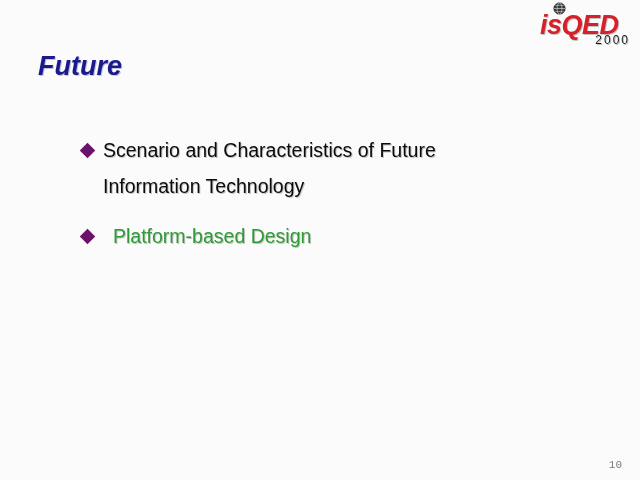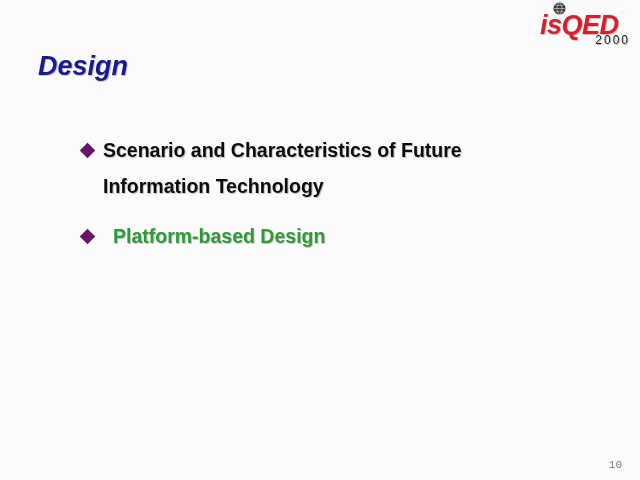--- a/index.html
+++ b/index.html
@@ -89,21 +89,21 @@
     position: absolute;
     left: 80px;
     top: 132px;
     width: 520px;
   }
   .bullet-item {
     position: relative;
     padding-left: 23px;
     margin-bottom: 14px;
     font-family: "Liberation Sans", sans-serif;
-    font-weight: bold;
+    font-weight: normal;
     font-size: 19.5px;
     line-height: 36px;
   }
   .bullet-item:last-child { margin-bottom: 0; }
   .bullet-marker {
     position: absolute;
     left: 2px;
     top: 13px;
     width: 11px;
     height: 11px;
@@ -141,21 +141,21 @@
         <ellipse cx="6.5" cy="6.5" rx="2.4" ry="5.6" fill="none" stroke="#cfcfcf" stroke-width="0.7"></ellipse>
         <line x1="0.9" y1="6.5" x2="12.1" y2="6.5" stroke="#cfcfcf" stroke-width="0.7"></line>
         <line x1="2.2" y1="3.4" x2="10.8" y2="3.4" stroke="#cfcfcf" stroke-width="0.6"></line>
         <line x1="2.2" y1="9.6" x2="10.8" y2="9.6" stroke="#cfcfcf" stroke-width="0.6"></line>
       </svg>
     </span>
     <div id="logo-word">isQED</div>
     <div id="logo-year">2000</div>
   </div>
 
-  <div id="page-title">Design</div>
+  <div id="page-title">Future</div>
 
   <div id="bullet-list">
 
     <div class="bullet-item black">
       <span class="bullet-marker"></span>
       <span class="bullet-text">Scenario and Characteristics of Future Information Technology</span>
     </div>
 
     <div class="bullet-item green">
       <span class="bullet-marker"></span>

